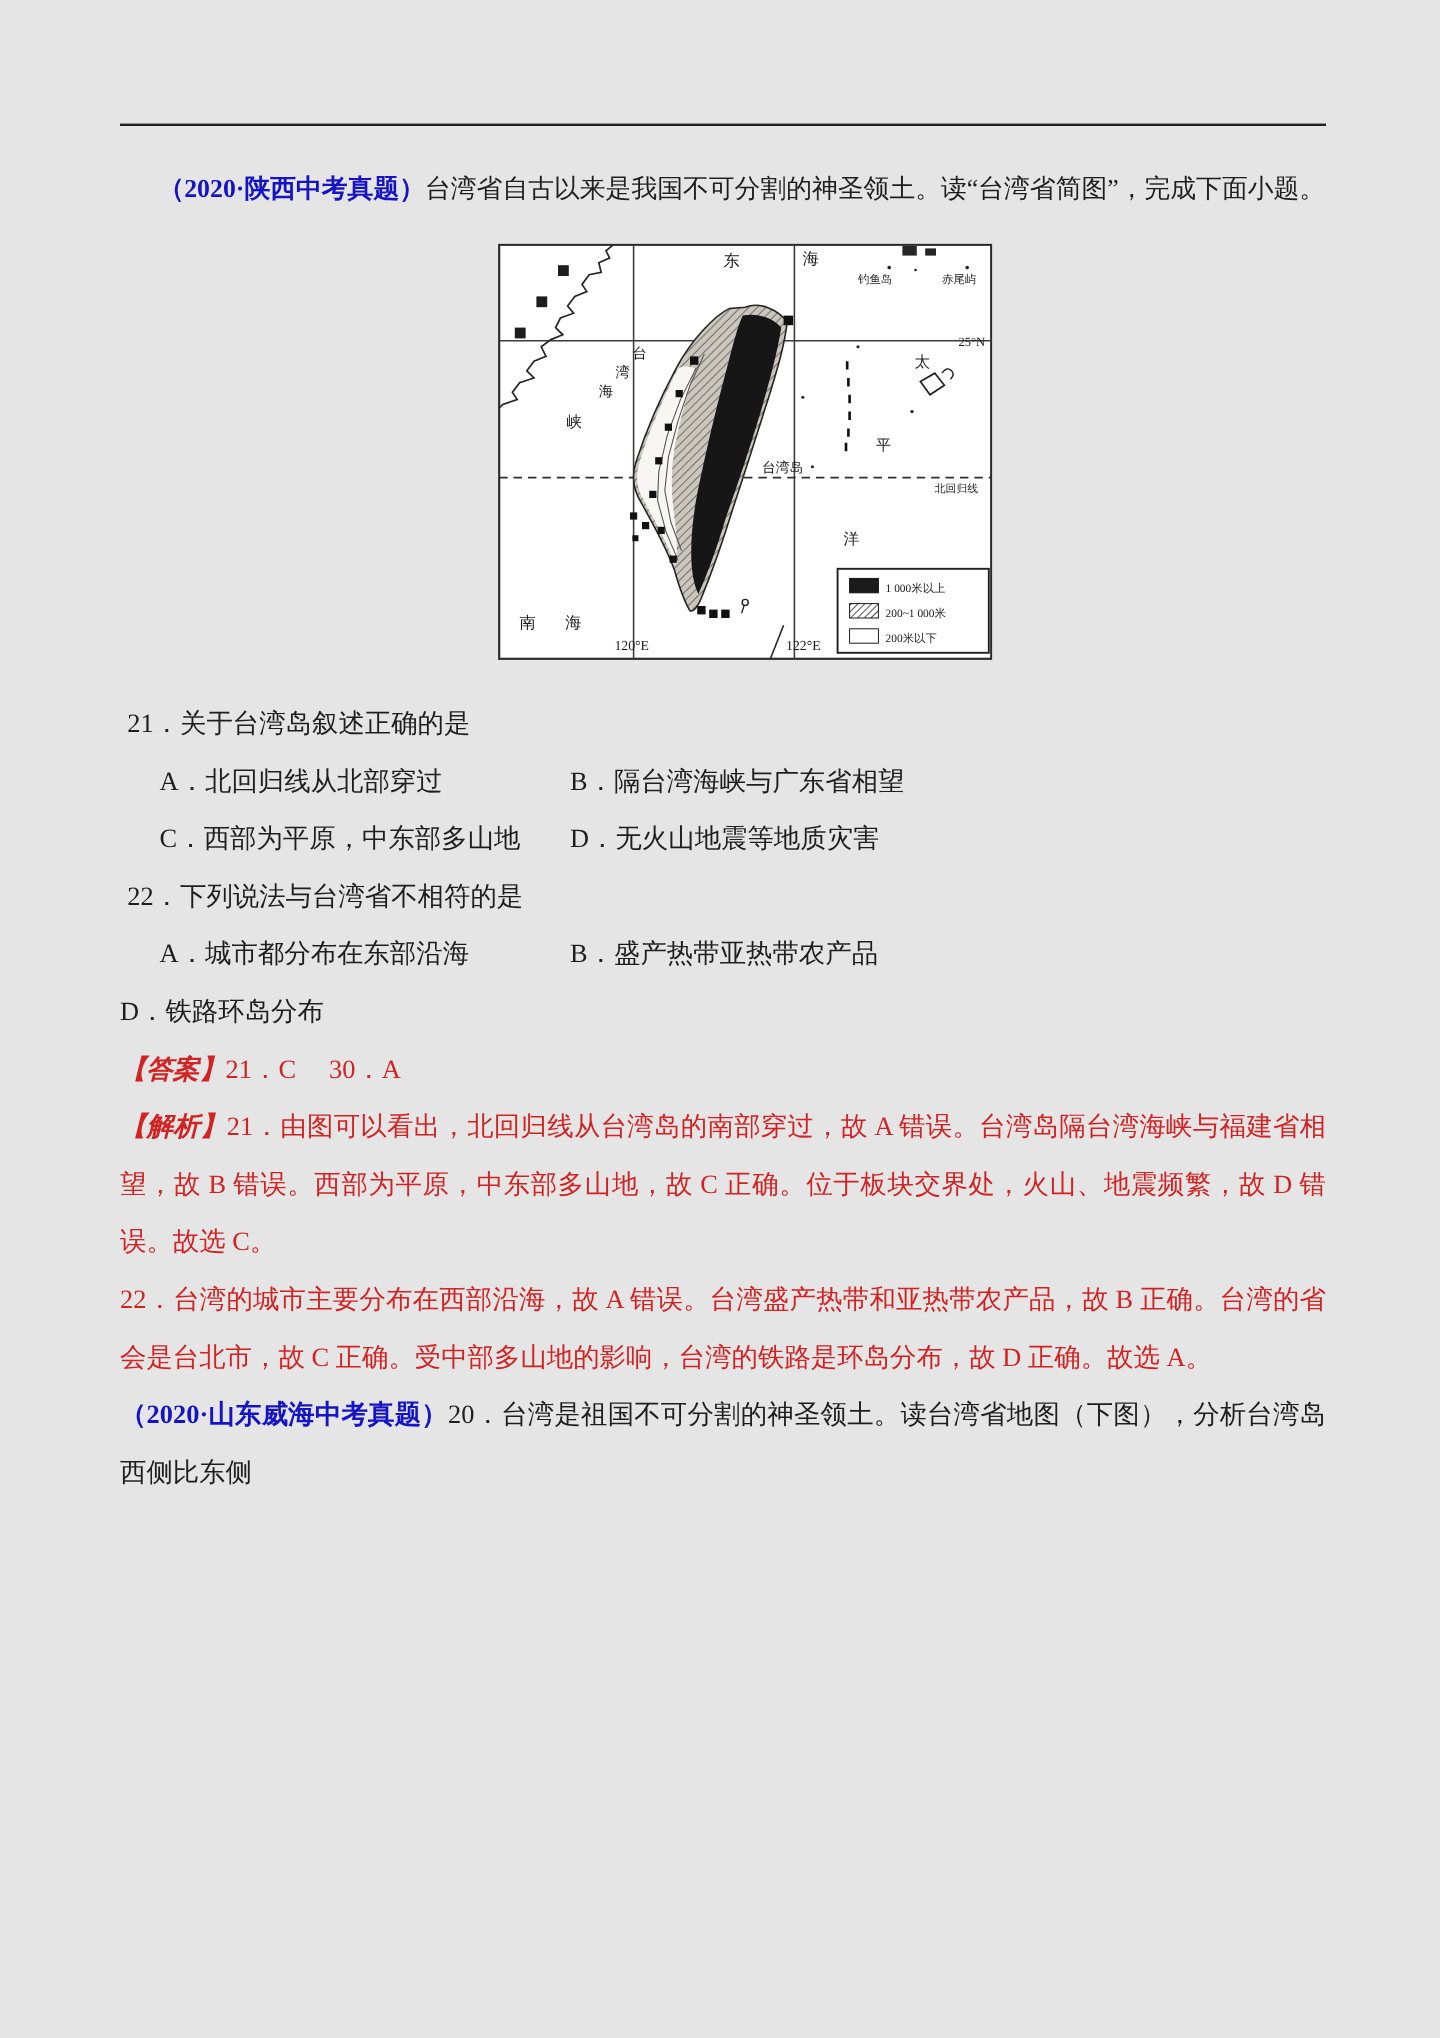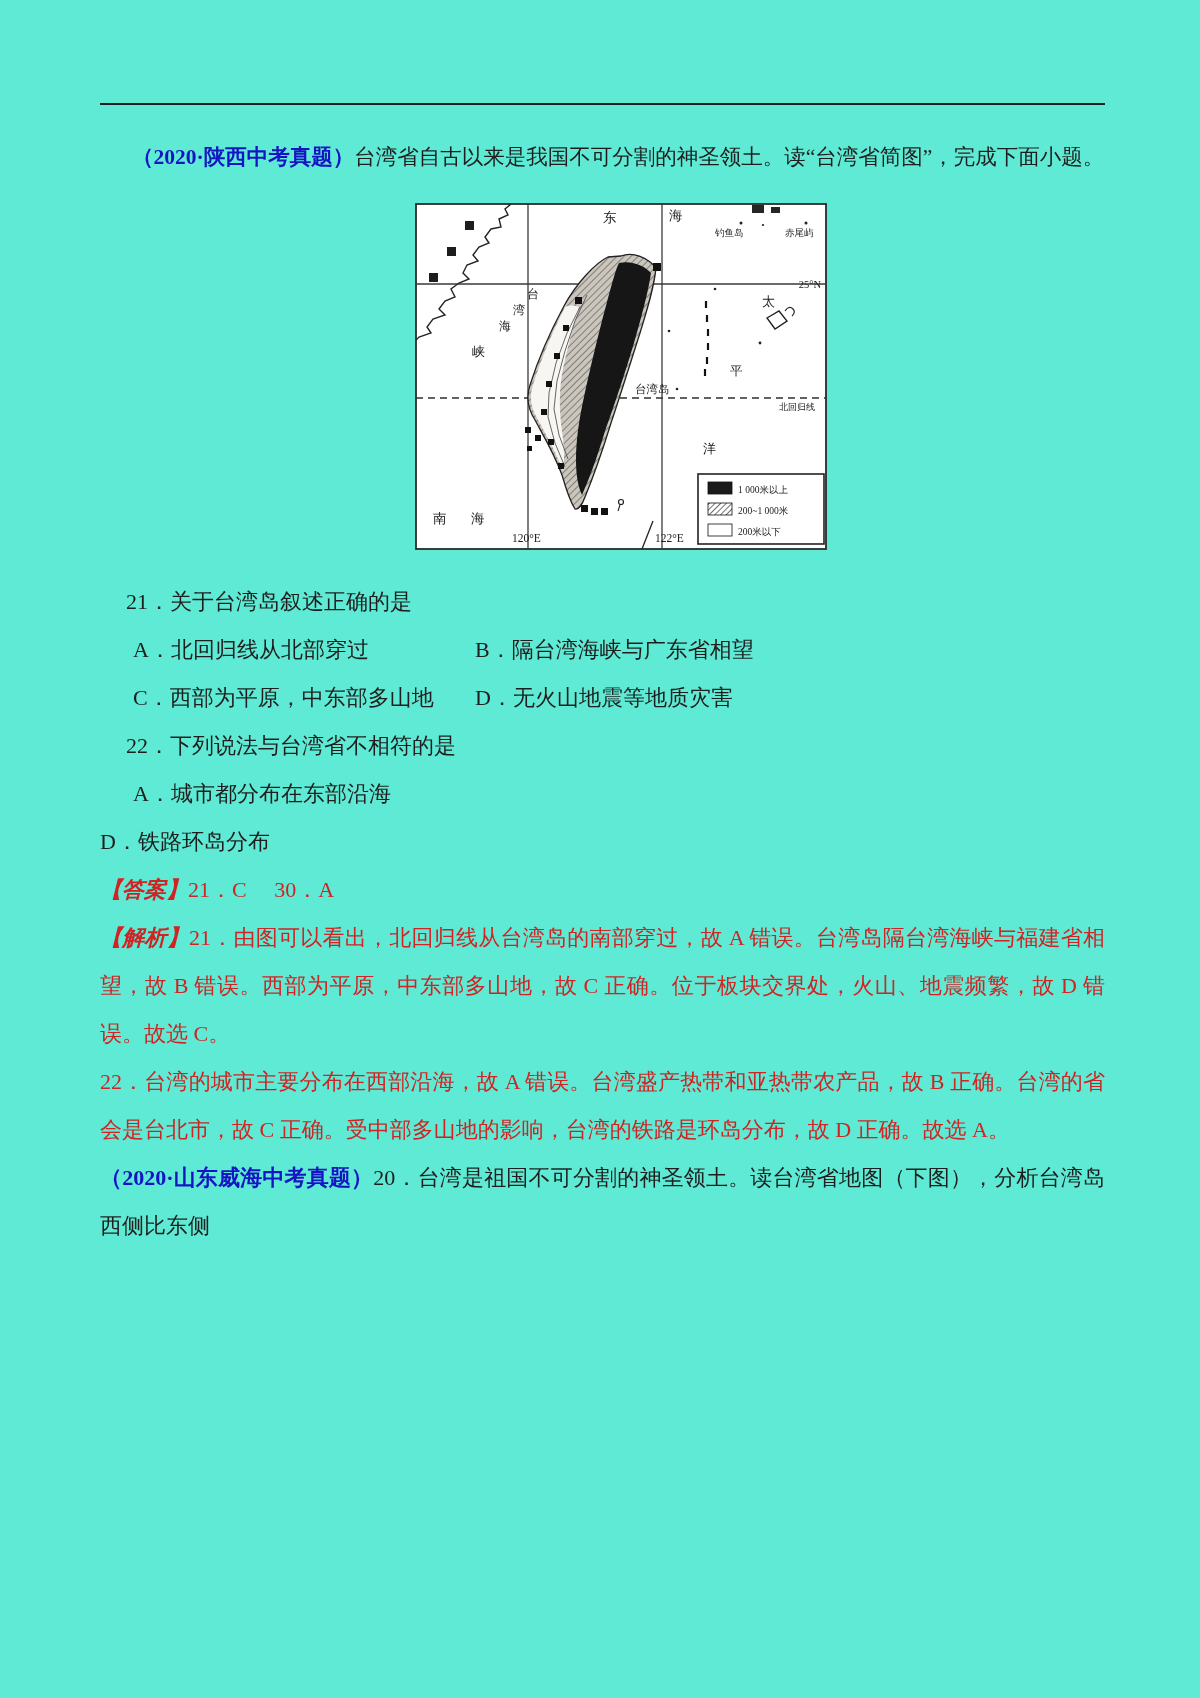--- a/index.html
+++ b/index.html
@@ -1,29 +1,29 @@
 <!DOCTYPE html>
 <html><head>
 <meta charset="utf-8">
 <style>
   html,body{margin:0;padding:0;}
   body{
     width:1200px;height:1698px;background:#ffffff;
     font-family:"Liberation Serif","DejaVu Serif",serif;
     color:#1e1e1e;
   }
-  .page{position:relative;width:1200px;height:1698px;overflow:hidden;background:#5eead4;}
+  .page{position:relative;width:1200px;height:1698px;overflow:hidden;background:#e5e5e5;}
   .content{padding:0 95px 0 100px;}
   .top-rule{margin-top:103px;border-top:2.2px solid #1f1f1f;height:0;}
   .intro{margin:36px 0 0 0;font-size:21.5px;line-height:32px;text-indent:32px;}
   .src{color:#1414c4;font-weight:600;}
   .map-fig{margin:30px 0 0 315px;width:412px;}
   p{margin:0;}
   .qa{font-size:22px;line-height:48px;margin-top:24px;}
-  .stem{padding-left:6px;margin-left:20px;}
+  .stem{padding-left:6px;}
   .opts{display:flex;}
   .opt-a{margin-left:33px;width:342px;}
   .opt-b{flex:1;}
   .red{color:#d02323;}
   .lbl{font-weight:bold;font-style:italic;}
   .just{text-align:justify;}
   svg text{font-family:"Liberation Serif","DejaVu Serif",serif;fill:#1b1b1b;}
 </style>
 </head>
 <body>
@@ -145,20 +145,21 @@
         <p class="opt-b"><span>B．</span><span>隔台湾海峡与广东省相望</span></p>
       </div>
       <div class="opts">
         <p class="opt-a"><span>C．</span><span>西部为平原，中东部多山地</span></p>
         <p class="opt-b"><span>D．</span><span>无火山地震等地质灾害</span></p>
       </div>
 
       <p class="stem">22．下列说法与台湾省不相符的是</p>
       <div class="opts">
         <p class="opt-a"><span>A．</span><span>城市都分布在东部沿海</span></p>
+        <p class="opt-b"><span>B．</span><span>盛产热带亚热带农产品</span></p>
       </div>
       <div class="opts">
         <p class="opt-b"><span>D．</span><span>铁路环岛分布</span></p>
       </div>
 
       <p class="red"><span class="lbl">【答案】</span><span>21．C　 30．A</span></p>
 
       <p class="red just"><span class="lbl">【解析】</span><span>21．由图可以看出，北回归线从台湾岛的南部穿过，故 A 错误。台湾岛隔台湾海峡与福建省相望，故 B 错误。西部为平原，中东部多山地，故 C 正确。位于板块交界处，火山、地震频繁，故 D 错误。故选 C。</span></p>
 
       <p class="red just"><span>22．台湾的城市主要分布在西部沿海，故 A 错误。台湾盛产热带和亚热带农产品，故 B 正确。台湾的省会是台北市，故 C 正确。受中部多山地的影响，台湾的铁路是环岛分布，故 D 正确。故选 A。</span></p>

